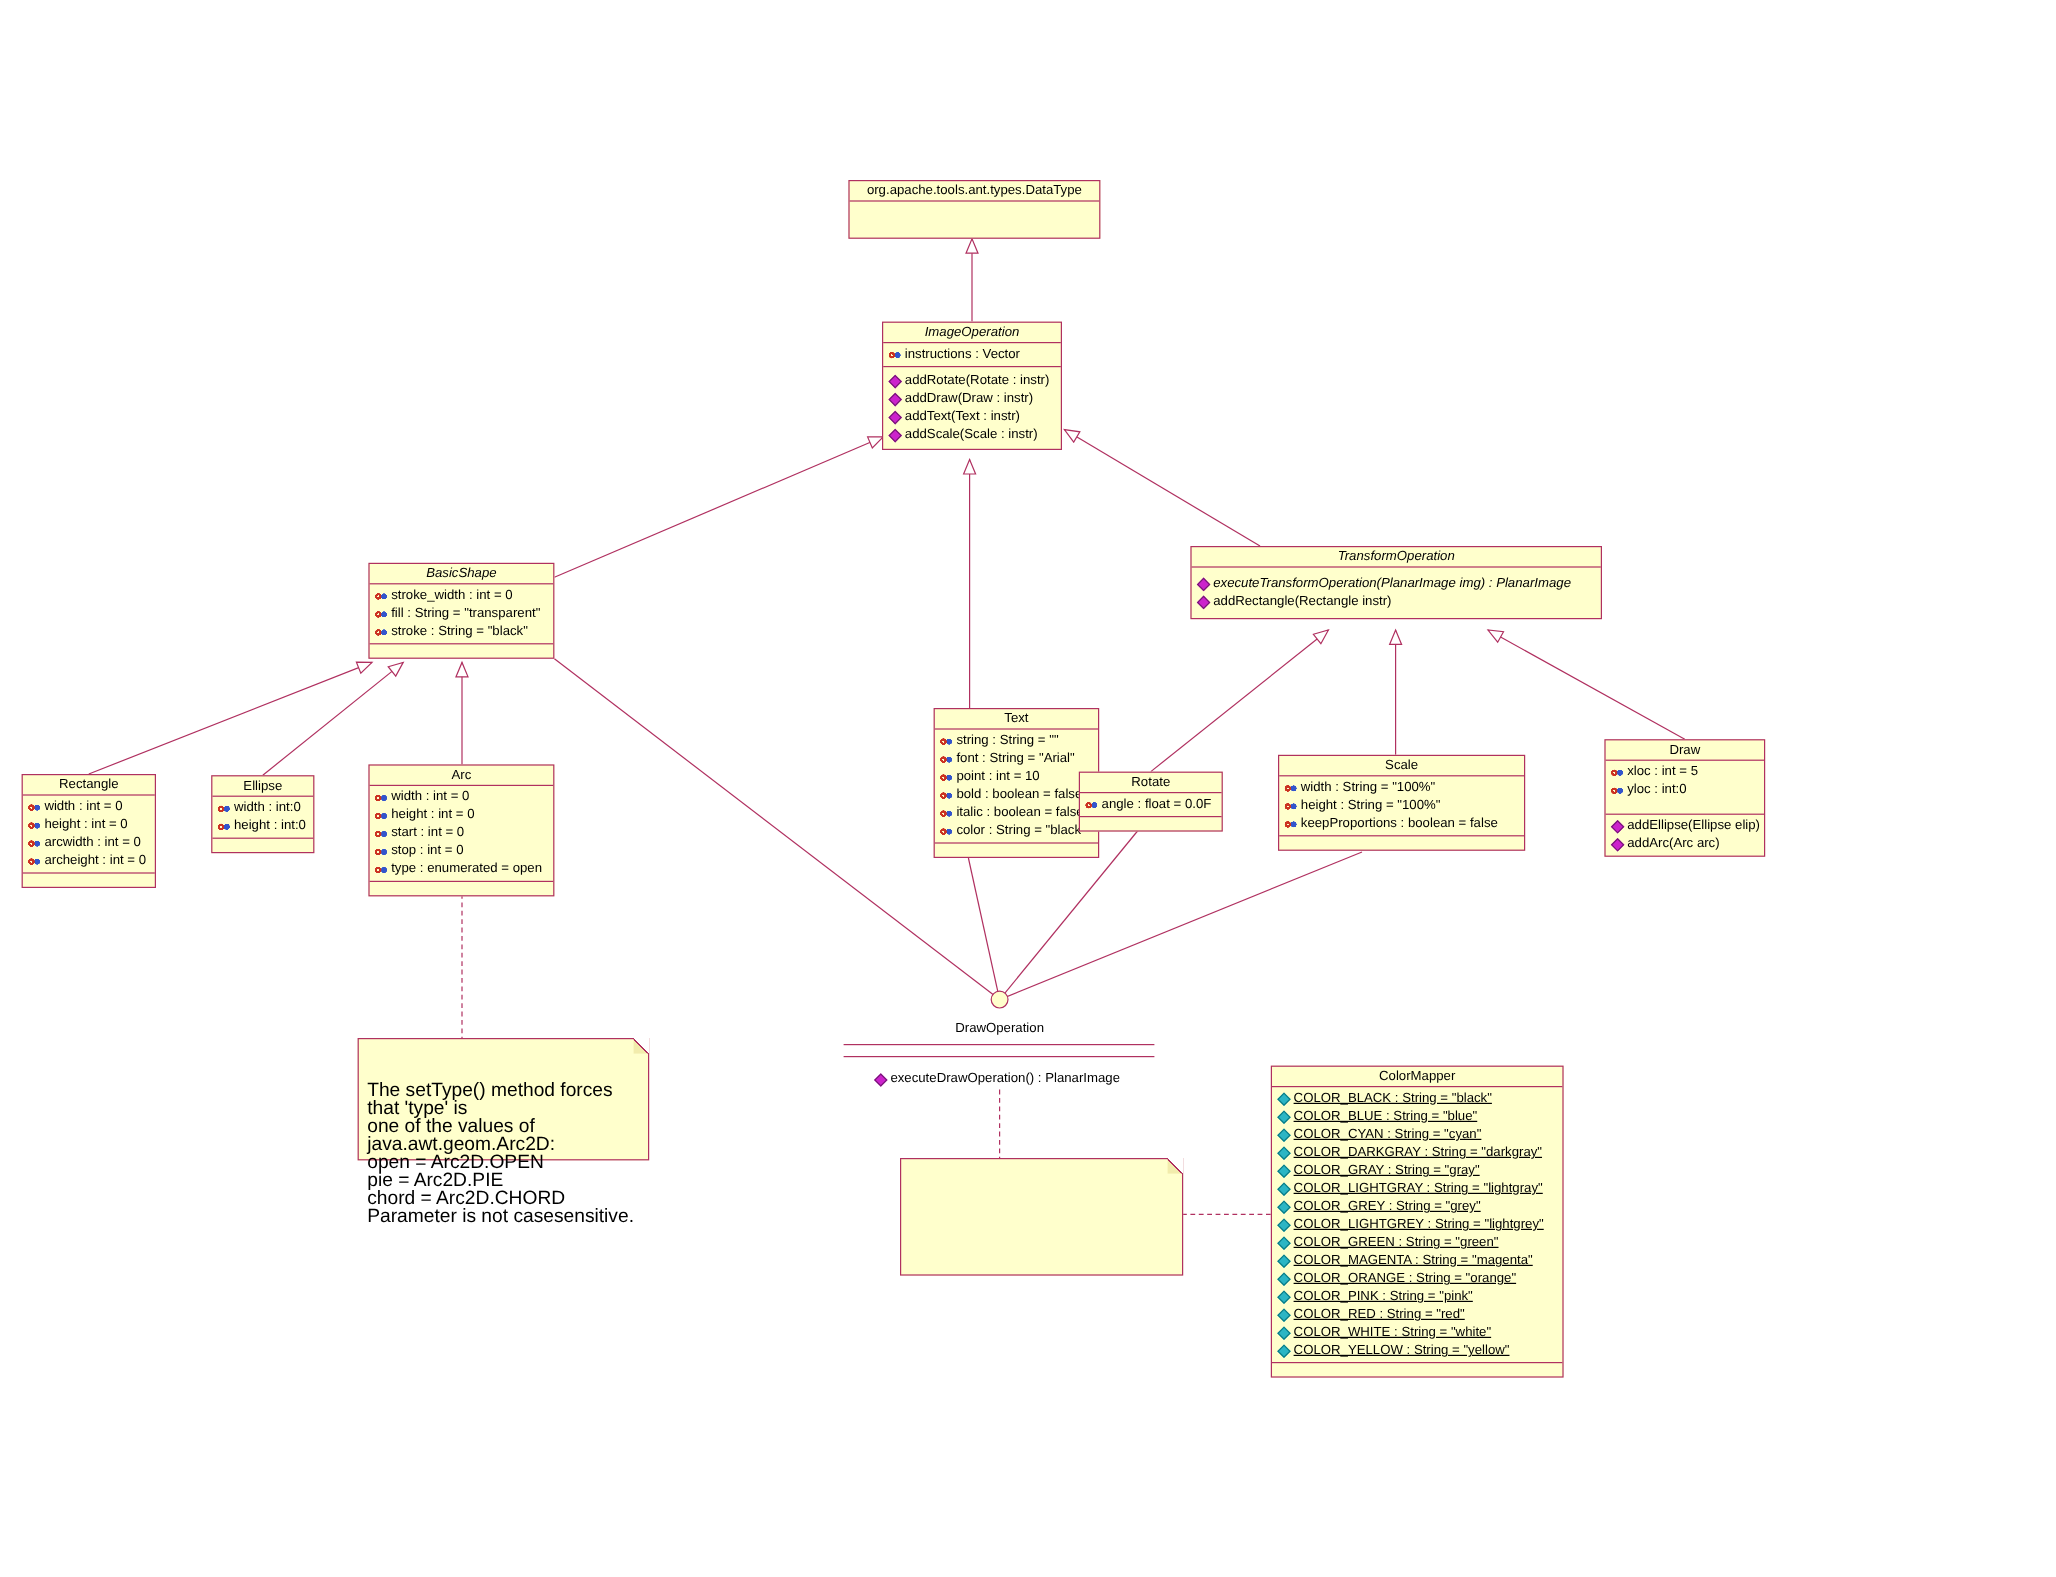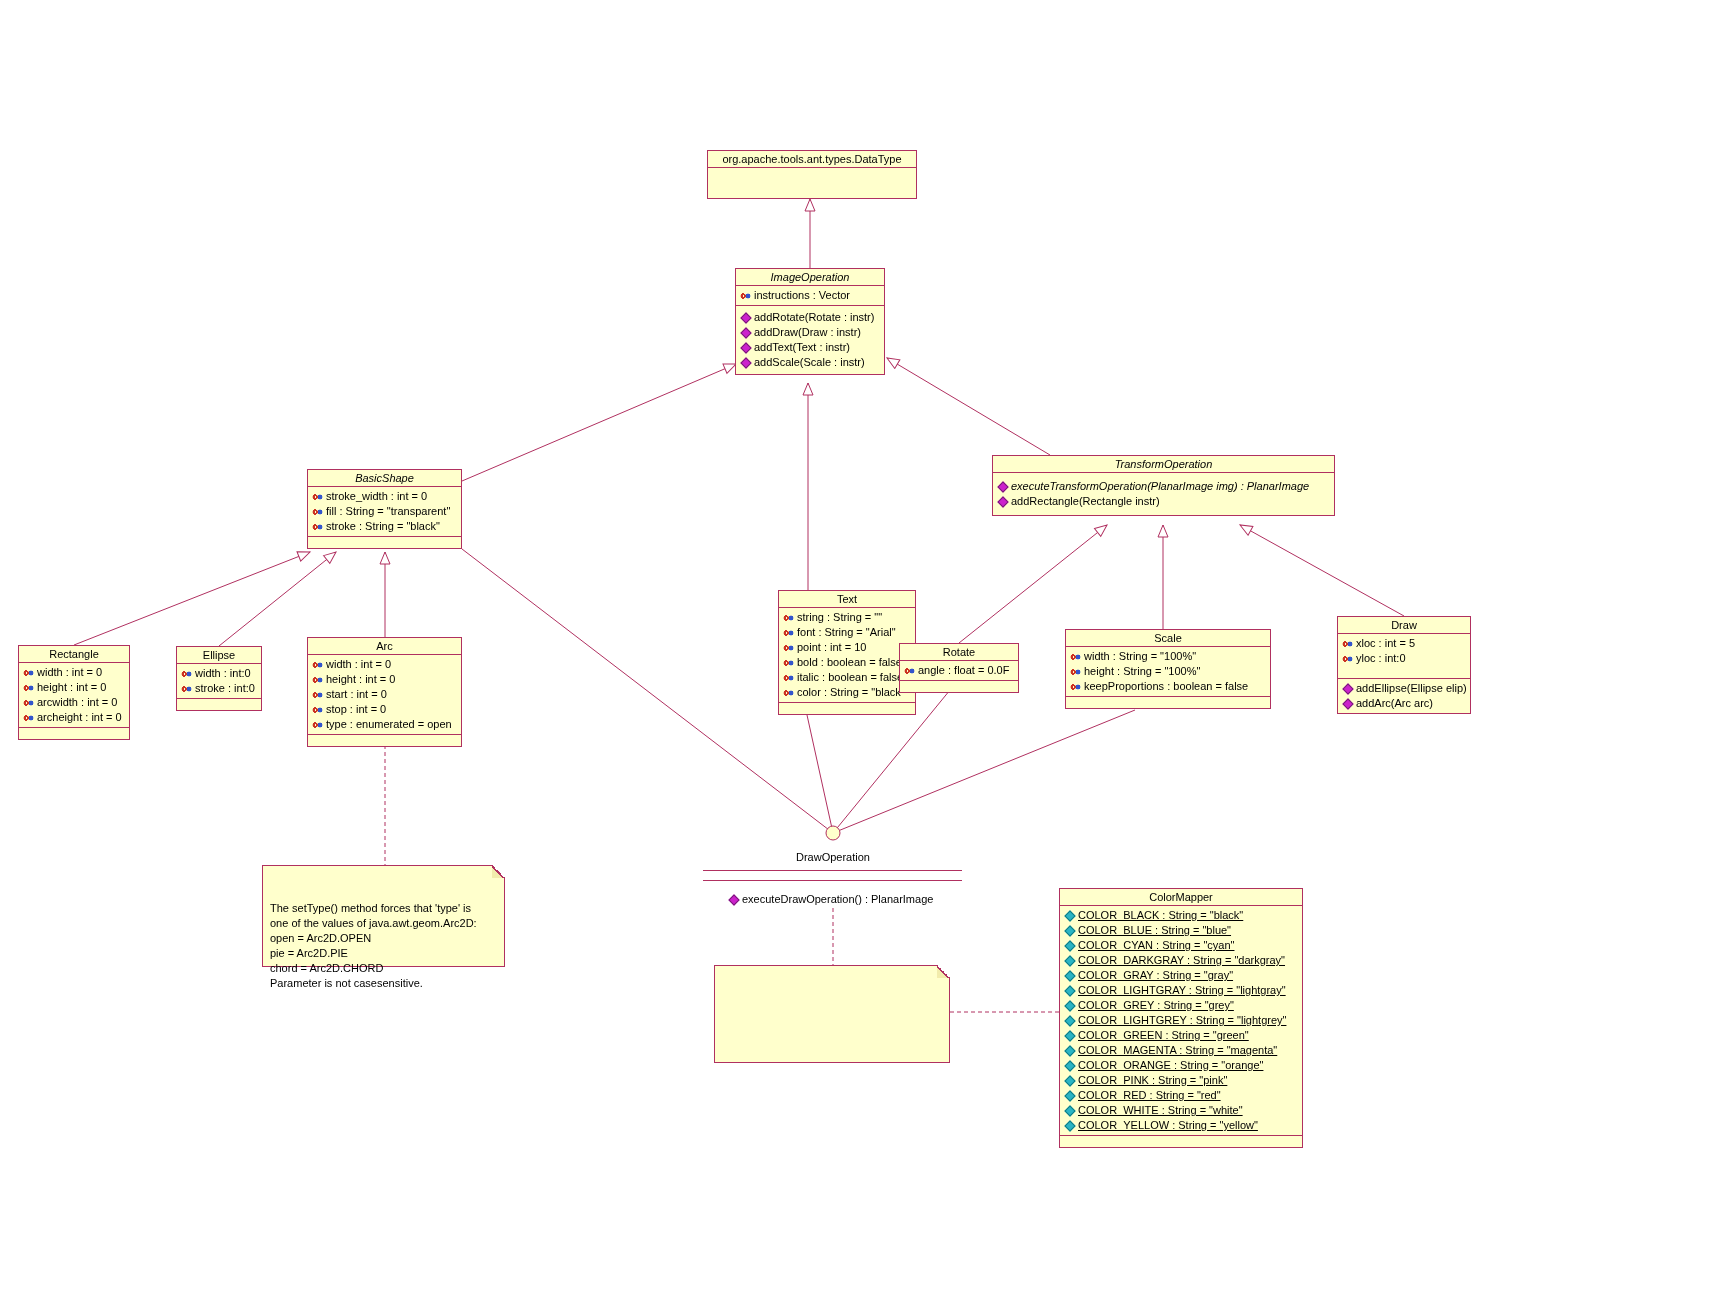--- a/index.html
+++ b/index.html
@@ -52,22 +52,23 @@
     background:var(--method-icon-color);border:1px solid #771777;transform:rotate(45deg);
   }
   .static-attribute-icon::before{
     content:"";position:absolute;left:1.5px;top:1px;width:6px;height:6px;
     background:var(--static-icon-color);border:1px solid #0A7B86;transform:rotate(45deg);
   }
 
   .note{
     position:absolute;z-index:2;box-sizing:border-box;
     background:var(--note-fill);border:1px solid var(--edge);
-    font-size:11px;line-height:15px;white-space:pre-line;
+    font-size:16px;line-height:15px;white-space:pre-line;
     padding:5px 7px;
+    margin-left:36px;
   }
   .note-ear{
     position:absolute;top:-1px;right:-1px;width:13px;height:13px;
     background:linear-gradient(to bottom left, #ffffff 0 50%, var(--edge) 50% 58%, #F2ECAC 58% 100%);
   }
 
   .lollipop-name{
     position:absolute;z-index:2;font-size:11px;text-align:center;white-space:nowrap;
   }
   .iface-line{position:absolute;z-index:2;height:1px;background:var(--edge);}
@@ -197,21 +198,21 @@
 
 <div class="uml-class" style="left:176px;top:646px;width:86px">
   <div class="uml-title">Ellipse</div>
   <div class="compartment">
       <div class="member-row">
         <span class="icon attribute-icon"></span>
         <span class="member-text">width : int:0</span>
       </div>
       <div class="member-row">
         <span class="icon attribute-icon"></span>
-        <span class="member-text">stroke : int:0</span>
+        <span class="member-text">height : int:0</span>
       </div>
     </div>
   <div class="compartment methods"></div>
 </div>
 
 <div class="uml-class" style="left:307px;top:637px;width:155px">
   <div class="uml-title">Arc</div>
   <div class="compartment">
       <div class="member-row">
         <span class="icon attribute-icon"></span>

